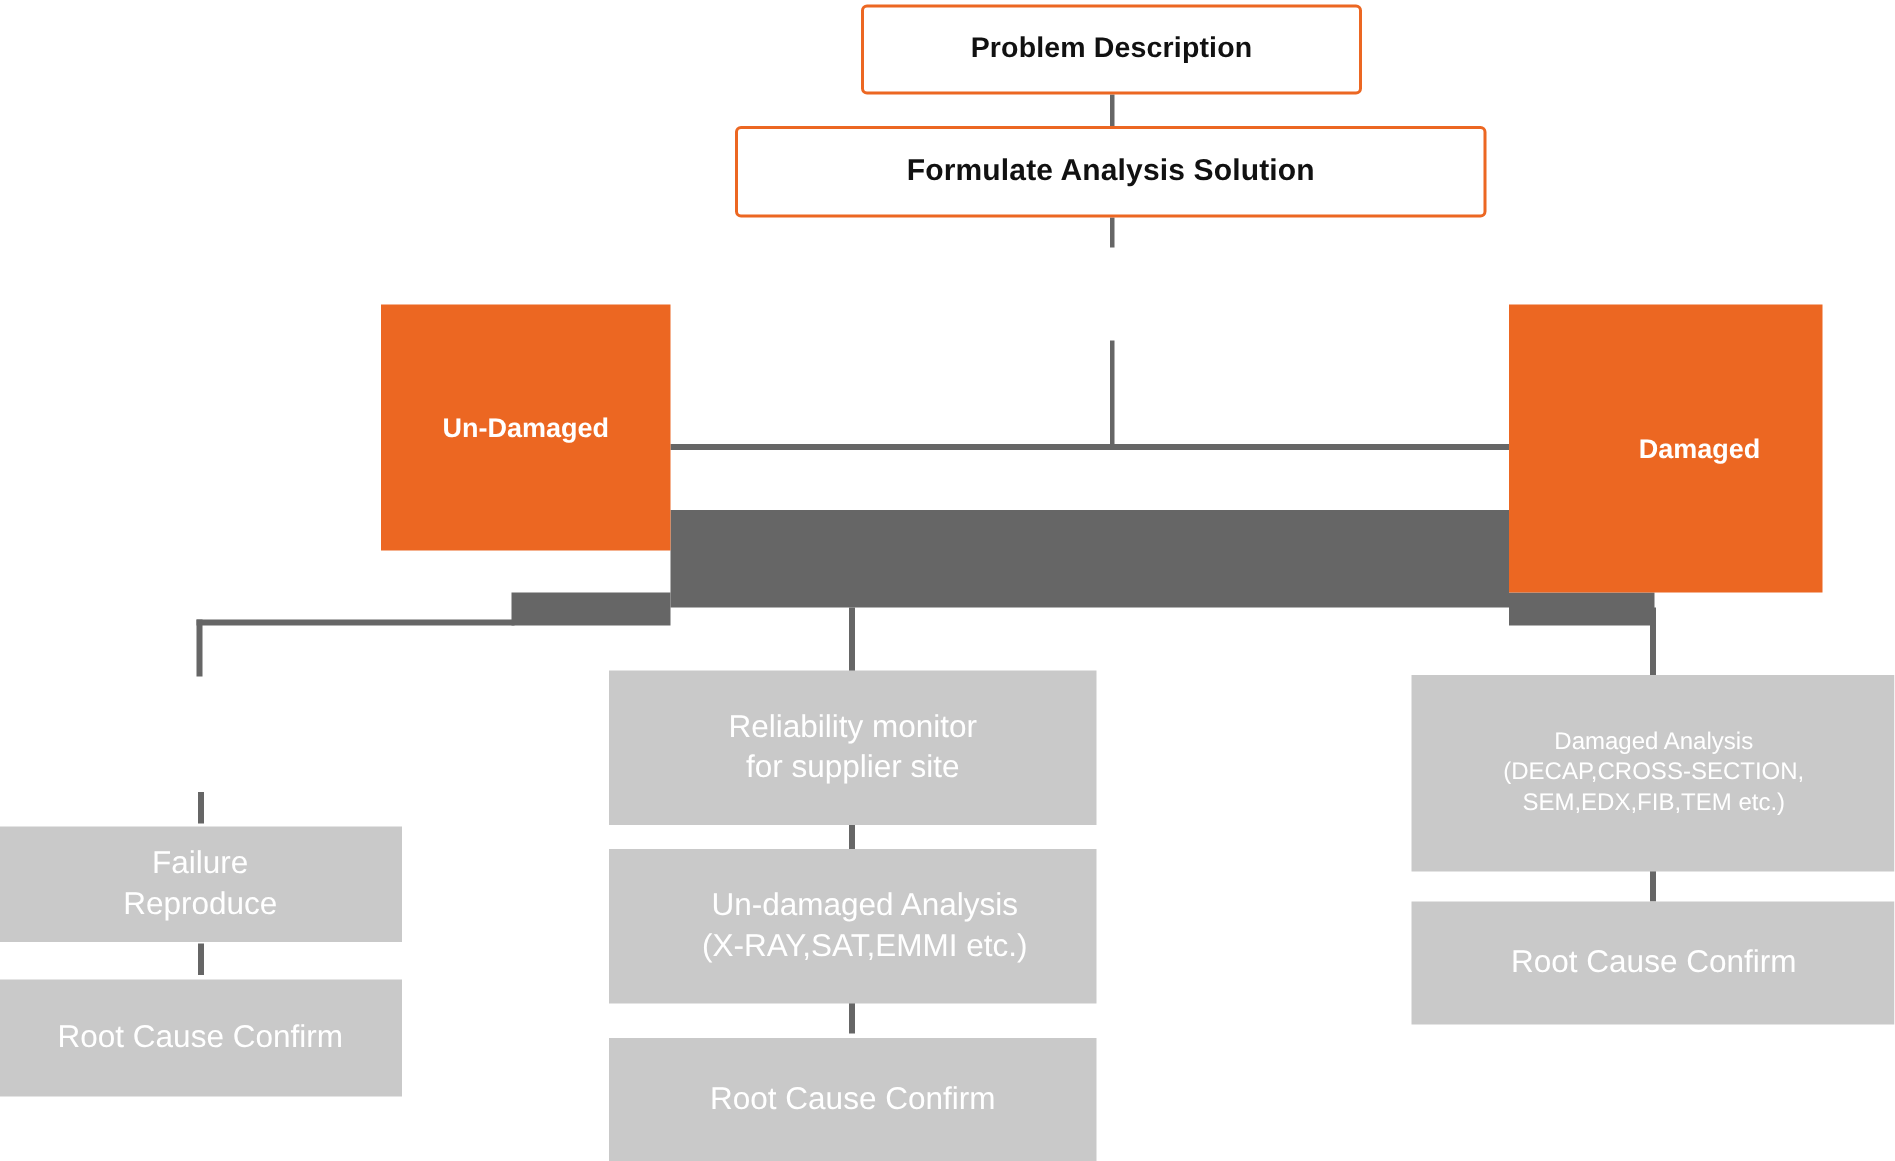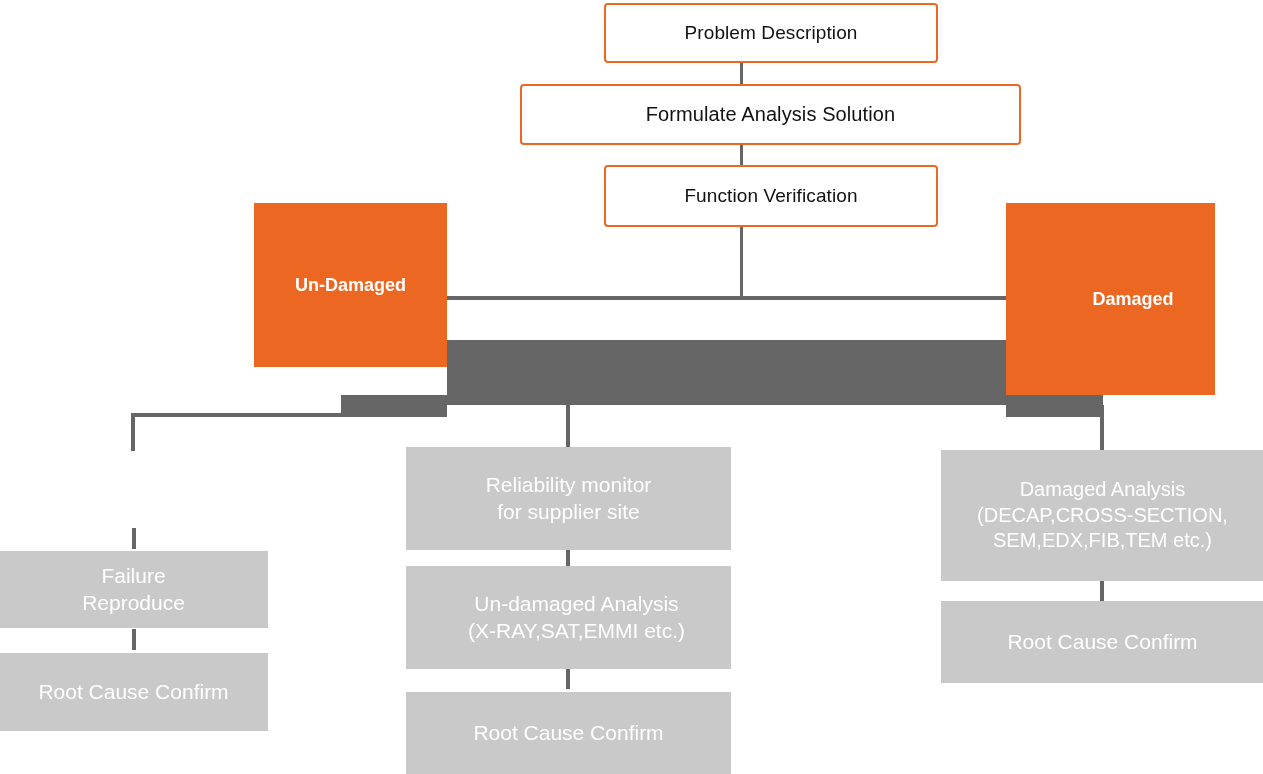--- a/index.html
+++ b/index.html
@@ -22,25 +22,24 @@
   .obox {
     position: absolute;
     box-sizing: border-box;
     border: 2px solid #EC6722;
     border-radius: 4px;
     background: #ffffff;
     display: flex;
     align-items: center;
     justify-content: center;
     color: #111111;
-    font-weight: normal;
+    font-weight: bold;
     font-size: 19px;
     letter-spacing: .1px;
     z-index: 6;
-    margin-left: 30px;
   }
   #box-problem       { left: 574px; top: 3px;   width: 334px; height: 60px; }
   #box-formulate     { left: 490px; top: 84px;  width: 501px; height: 61px; font-size: 20px; }
   #box-function      { left: 574px; top: 165px; width: 334px; height: 62px; }
 
   
   .oblock {
     position: absolute;
     background: #EC6722;
     display: flex;
@@ -107,21 +106,21 @@
   #stub-l2 { left: 132px; top: 629px; }
 
   
   #g-reliability      { left: 406px; top: 447px; width: 325px; height: 103px; text-align: center; }
   #g-undamaged-an     { left: 406px; top: 566px; width: 325px; height: 103px; padding-left: 24px; }
   #g-root-mid         { left: 406px; top: 692px; width: 325px; height: 82px; }
   #stub-m1 { left: 566px; top: 549px; }
   #stub-m2 { left: 566px; top: 668px; }
 
   
-  #g-damaged-an       { left: 941px; top: 450px; width: 323px; height: 131px; font-size: 20px; }
+  #g-damaged-an       { left: 941px; top: 450px; width: 323px; height: 131px; font-size: 16px; }
   #g-root-right       { left: 941px; top: 601px; width: 323px; height: 82px; }
   #stub-r1 { left: 1100px; top: 580px; }
 </style>
 </head>
 <body>
 
 <div id="canvas">
 
   <div class="line" id="conn-p-f"></div>
   <div class="line" id="conn-f-v"></div>
@@ -140,21 +139,20 @@
   <div class="stub" id="stub-l1"></div>
   <div class="stub" id="stub-l2"></div>
   <div class="stub" id="stub-m1"></div>
   <div class="stub" id="stub-m2"></div>
   <div class="stub" id="stub-r1"></div>
 
   <div class="obox" id="box-problem">Problem Description</div>
 
   <div class="obox" id="box-formulate">Formulate Analysis Solution</div>
 
-  <div class="obox" id="box-function">Function Verification</div>
 
   <div class="oblock" id="block-undamaged">Un-Damaged</div>
 
   <div class="oblock" id="block-damaged">Damaged</div>
 
 
   <div class="gbox" id="g-failure-repro">Failure
 Reproduce</div>
 
   <div class="gbox" id="g-root-left">Root Cause Confirm</div>

